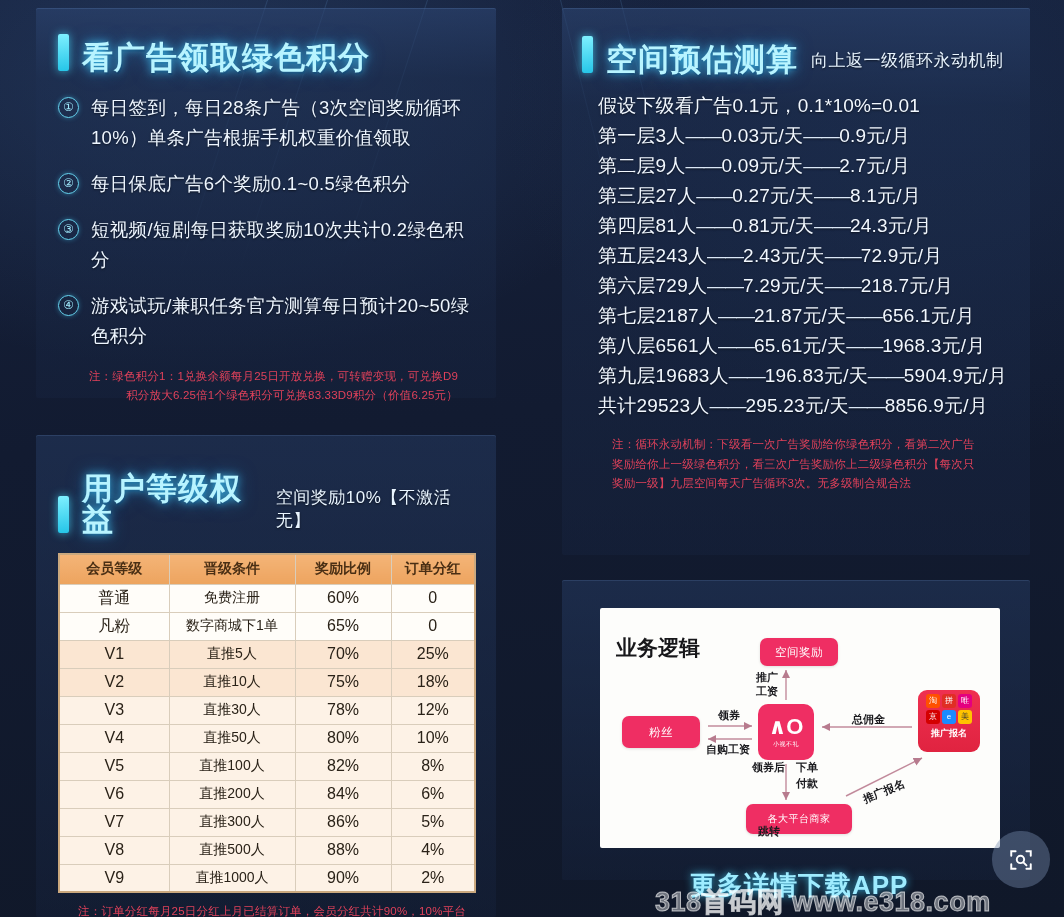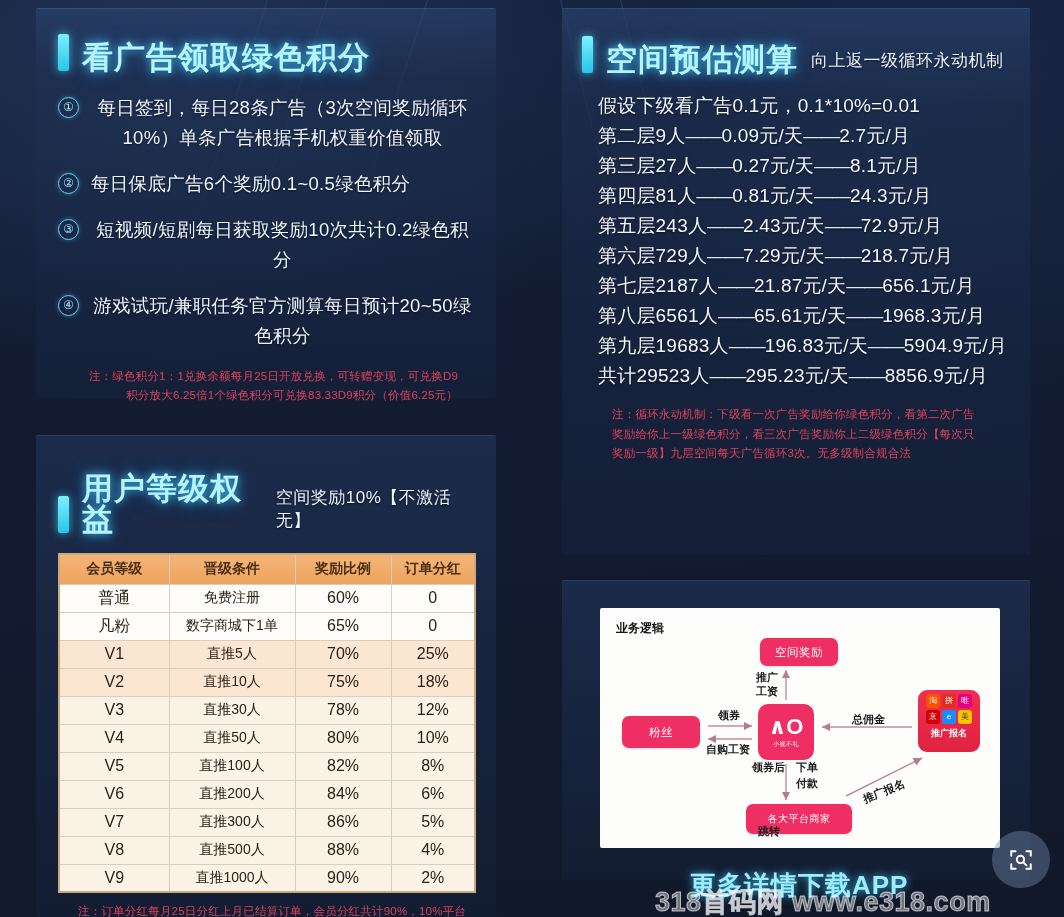--- a/index.html
+++ b/index.html
@@ -68,21 +68,21 @@
   .li { display: flex; gap: 12px; margin-bottom: 16px; }
   .num {
     flex: none; width: 21px; height: 21px; border-radius: 50%;
     border: 1.6px solid #67d6f2; color: #9fe8fb;
     font-size: 12px; line-height: 18px; text-align: center;
     margin-top: 4px;
     box-shadow: 0 0 5px rgba(70,210,255,.4);
   }
   .li-text {
     font-size: 18.5px; line-height: 1.62; color: #eef6ff;
-    letter-spacing: .3px; text-shadow: 0 1px 2px rgba(0,0,0,.55); text-align: center;
+    letter-spacing: .3px; text-shadow: 0 1px 2px rgba(0,0,0,.55);
   }
 
   .note {
     font-size: 11.5px; line-height: 1.7; color: #e0415a;
     letter-spacing: .2px;
   }
 
   
   .est { margin-top: 16px; }
   .est-row {
@@ -123,21 +123,21 @@
   table.lvl col.c3 { width: 96px; }
   table.lvl col.c4 { width: 84px; }
 
   
   .diagram-wrap {
     position: absolute; left: 38px; top: 28px;
     width: 400px; height: 240px;
     background: #fdfdfb; border-radius: 2px;
     overflow: hidden;
   }
-  .dg-title { position: absolute; left: 16px; top: 12px; font-size: 12px; color: #17171a; font-weight: bold; }
+  .dg-title { position: absolute; left: 16px; top: 26px; font-size: 21px; color: #17171a; font-weight: bold; }
   .pill {
     position: absolute; background: #ef2e63; color: #fff;
     border-radius: 7px; font-size: 11.5px; font-weight: normal;
     display: flex; align-items: center; justify-content: center;
     letter-spacing: .5px; box-shadow: 0 1px 3px rgba(0,0,0,.12);
   }
   .pill-fans   { left: 22px;  top: 108px; width: 78px;  height: 32px; }
   .pill-space  { left: 160px; top: 30px;  width: 78px;  height: 28px; }
   .pill-shops  { left: 146px; top: 196px; width: 106px; height: 30px; font-size: 10px; }
   .hub {
@@ -328,20 +328,21 @@
     <div class="card" style="left:0; top:8px; width:468px; height:547px; padding:28px 20px 0 20px;">
       <div class="sec-head">
         <span class="bar"></span>
         <span class="sec-title">空间预估测算</span>
         <span class="sec-sub">向上返一级循环永动机制</span>
       </div>
 
       <div class="est" style="padding-left:16px;">
         <div class="est-row">假设下级看广告0.1元，0.1*10%=0.01</div>
         <div id="est-list">
+            <div class="est-row"><span>第一层3人</span><span class="dash">——</span><span>0.03元/天</span><span class="dash">——</span><span>0.9元/月</span></div>
             <div class="est-row"><span>第二层9人</span><span class="dash">——</span><span>0.09元/天</span><span class="dash">——</span><span>2.7元/月</span></div>
             <div class="est-row"><span>第三层27人</span><span class="dash">——</span><span>0.27元/天</span><span class="dash">——</span><span>8.1元/月</span></div>
             <div class="est-row"><span>第四层81人</span><span class="dash">——</span><span>0.81元/天</span><span class="dash">——</span><span>24.3元/月</span></div>
             <div class="est-row"><span>第五层243人</span><span class="dash">——</span><span>2.43元/天</span><span class="dash">——</span><span>72.9元/月</span></div>
             <div class="est-row"><span>第六层729人</span><span class="dash">——</span><span>7.29元/天</span><span class="dash">——</span><span>218.7元/月</span></div>
             <div class="est-row"><span>第七层2187人</span><span class="dash">——</span><span>21.87元/天</span><span class="dash">——</span><span>656.1元/月</span></div>
             <div class="est-row"><span>第八层6561人</span><span class="dash">——</span><span>65.61元/天</span><span class="dash">——</span><span>1968.3元/月</span></div>
             <div class="est-row"><span>第九层19683人</span><span class="dash">——</span><span>196.83元/天</span><span class="dash">——</span><span>5904.9元/月</span></div>
             <div class="est-row"><span>共计29523人</span><span class="dash">——</span><span>295.23元/天</span><span class="dash">——</span><span>8856.9元/月</span></div>
           </div>

